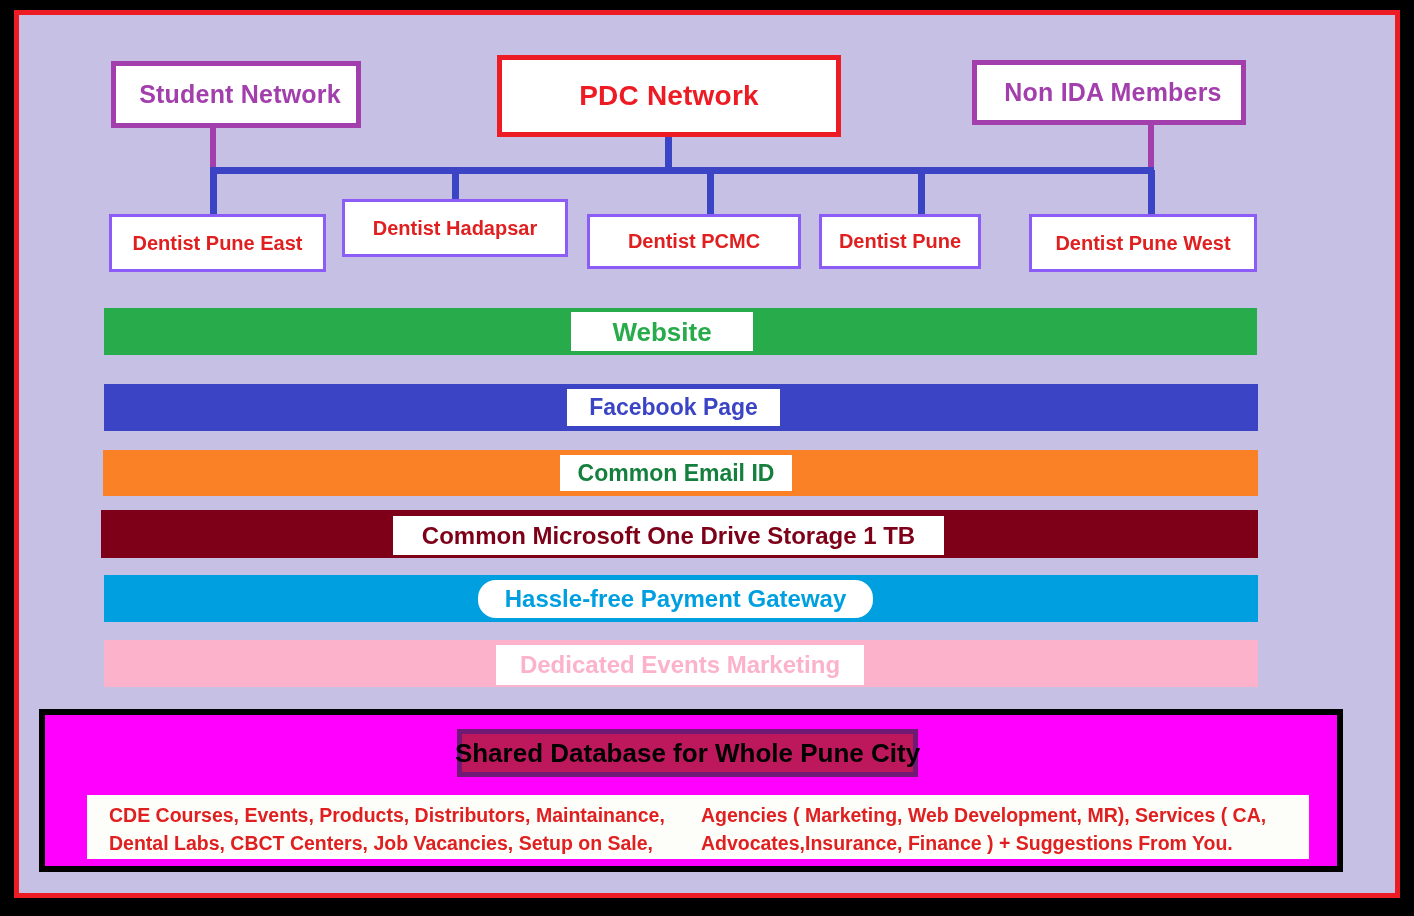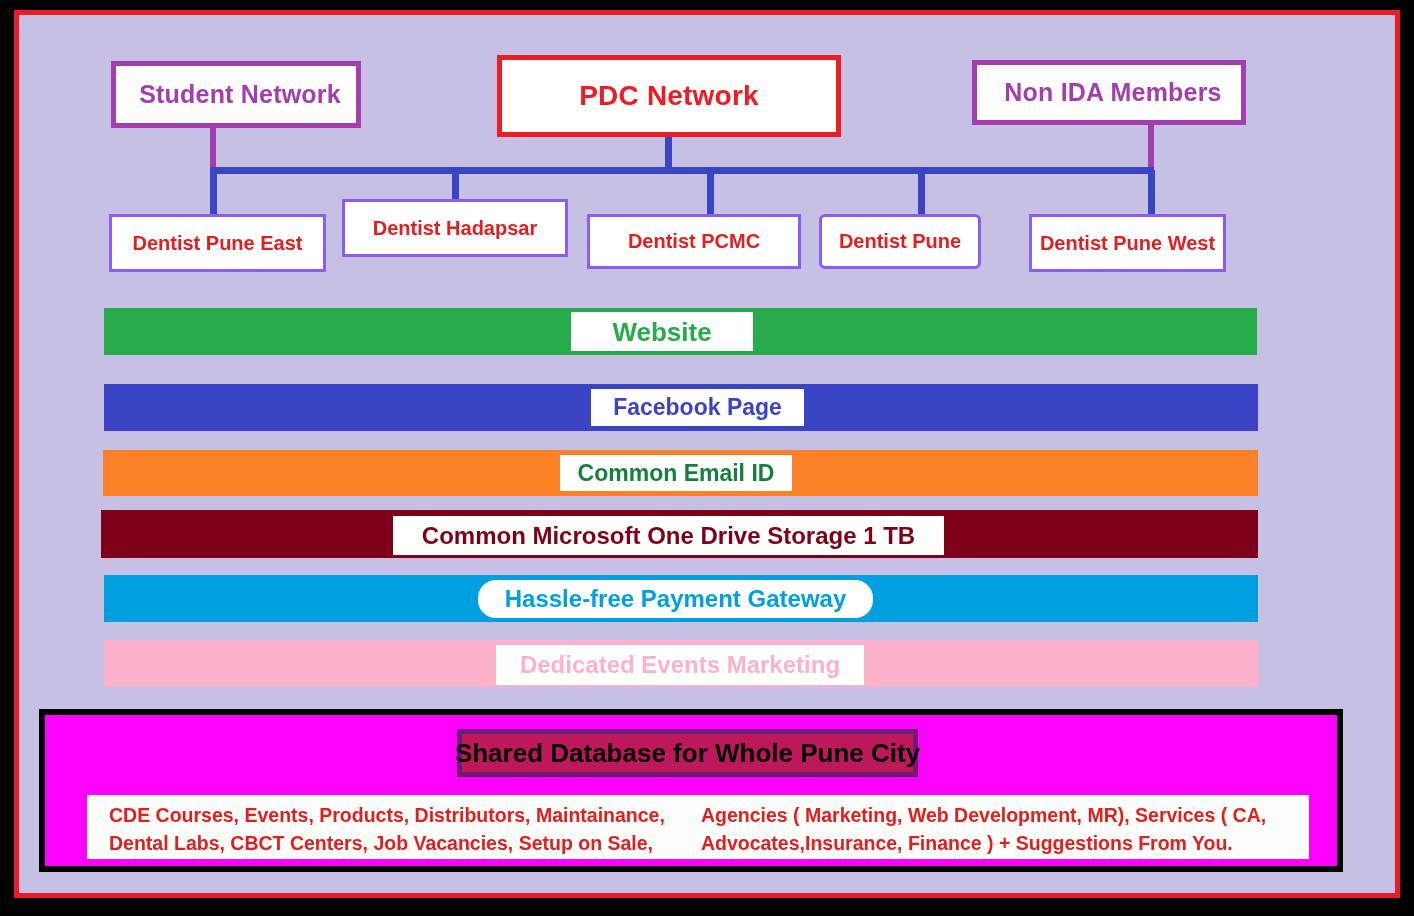--- a/index.html
+++ b/index.html
@@ -158,34 +158,34 @@
 
     <div class="node tier2" style="left:90px; top:199px; width:217px; height:58px;">
       <span>Dentist Pune East</span>
     </div>
     <div class="node tier2" style="left:323px; top:184px; width:226px; height:58px;">
       <span>Dentist Hadapsar</span>
     </div>
     <div class="node tier2" style="left:568px; top:199px; width:214px; height:55px;">
       <span>Dentist PCMC</span>
     </div>
-    <div class="node tier2" style="left:800px; top:199px; width:162px; height:55px;border-radius:6px;">
+    <div class="node tier2" style="left:800px; top:199px; width:162px; height:55px;">
       <span>Dentist Pune</span>
     </div>
-    <div class="node tier2" style="left:1010px; top:199px; width:197px; height:58px;">
+    <div class="node tier2" style="left:1010px; top:199px; width:228px; height:58px;">
       <span>Dentist Pune West</span>
     </div>
 
     <div class="bar" style="left:85px; top:293px; width:1153px; height:47px; background:#27ab4b;"></div>
     <div class="bar-label" style="left:552px; top:297px; width:182px; height:39px; font-size:26px; color:#27ab4b;">
       <span>Website</span>
     </div>
 
     <div class="bar" style="left:85px; top:369px; width:1154px; height:47px; background:#3b44c4;"></div>
-    <div class="bar-label" style="left:572px; top:374px; width:213px; height:37px; font-size:23px; color:#3b44c4;">
+    <div class="bar-label" style="left:548px; top:374px; width:213px; height:37px; font-size:23px; color:#3b44c4;">
       <span>Facebook Page</span>
     </div>
 
     <div class="bar" style="left:84px; top:435px; width:1155px; height:46px; background:#fb8127;"></div>
     <div class="bar-label" style="left:541px; top:440px; width:232px; height:36px; font-size:23px; color:#15803d;">
       <span>Common Email ID</span>
     </div>
 
     <div class="bar" style="left:82px; top:495px; width:1157px; height:48px; background:#7e0018;"></div>
     <div class="bar-label" style="left:374px; top:501px; width:551px; height:39px; font-size:24px; color:#7e0018;">

